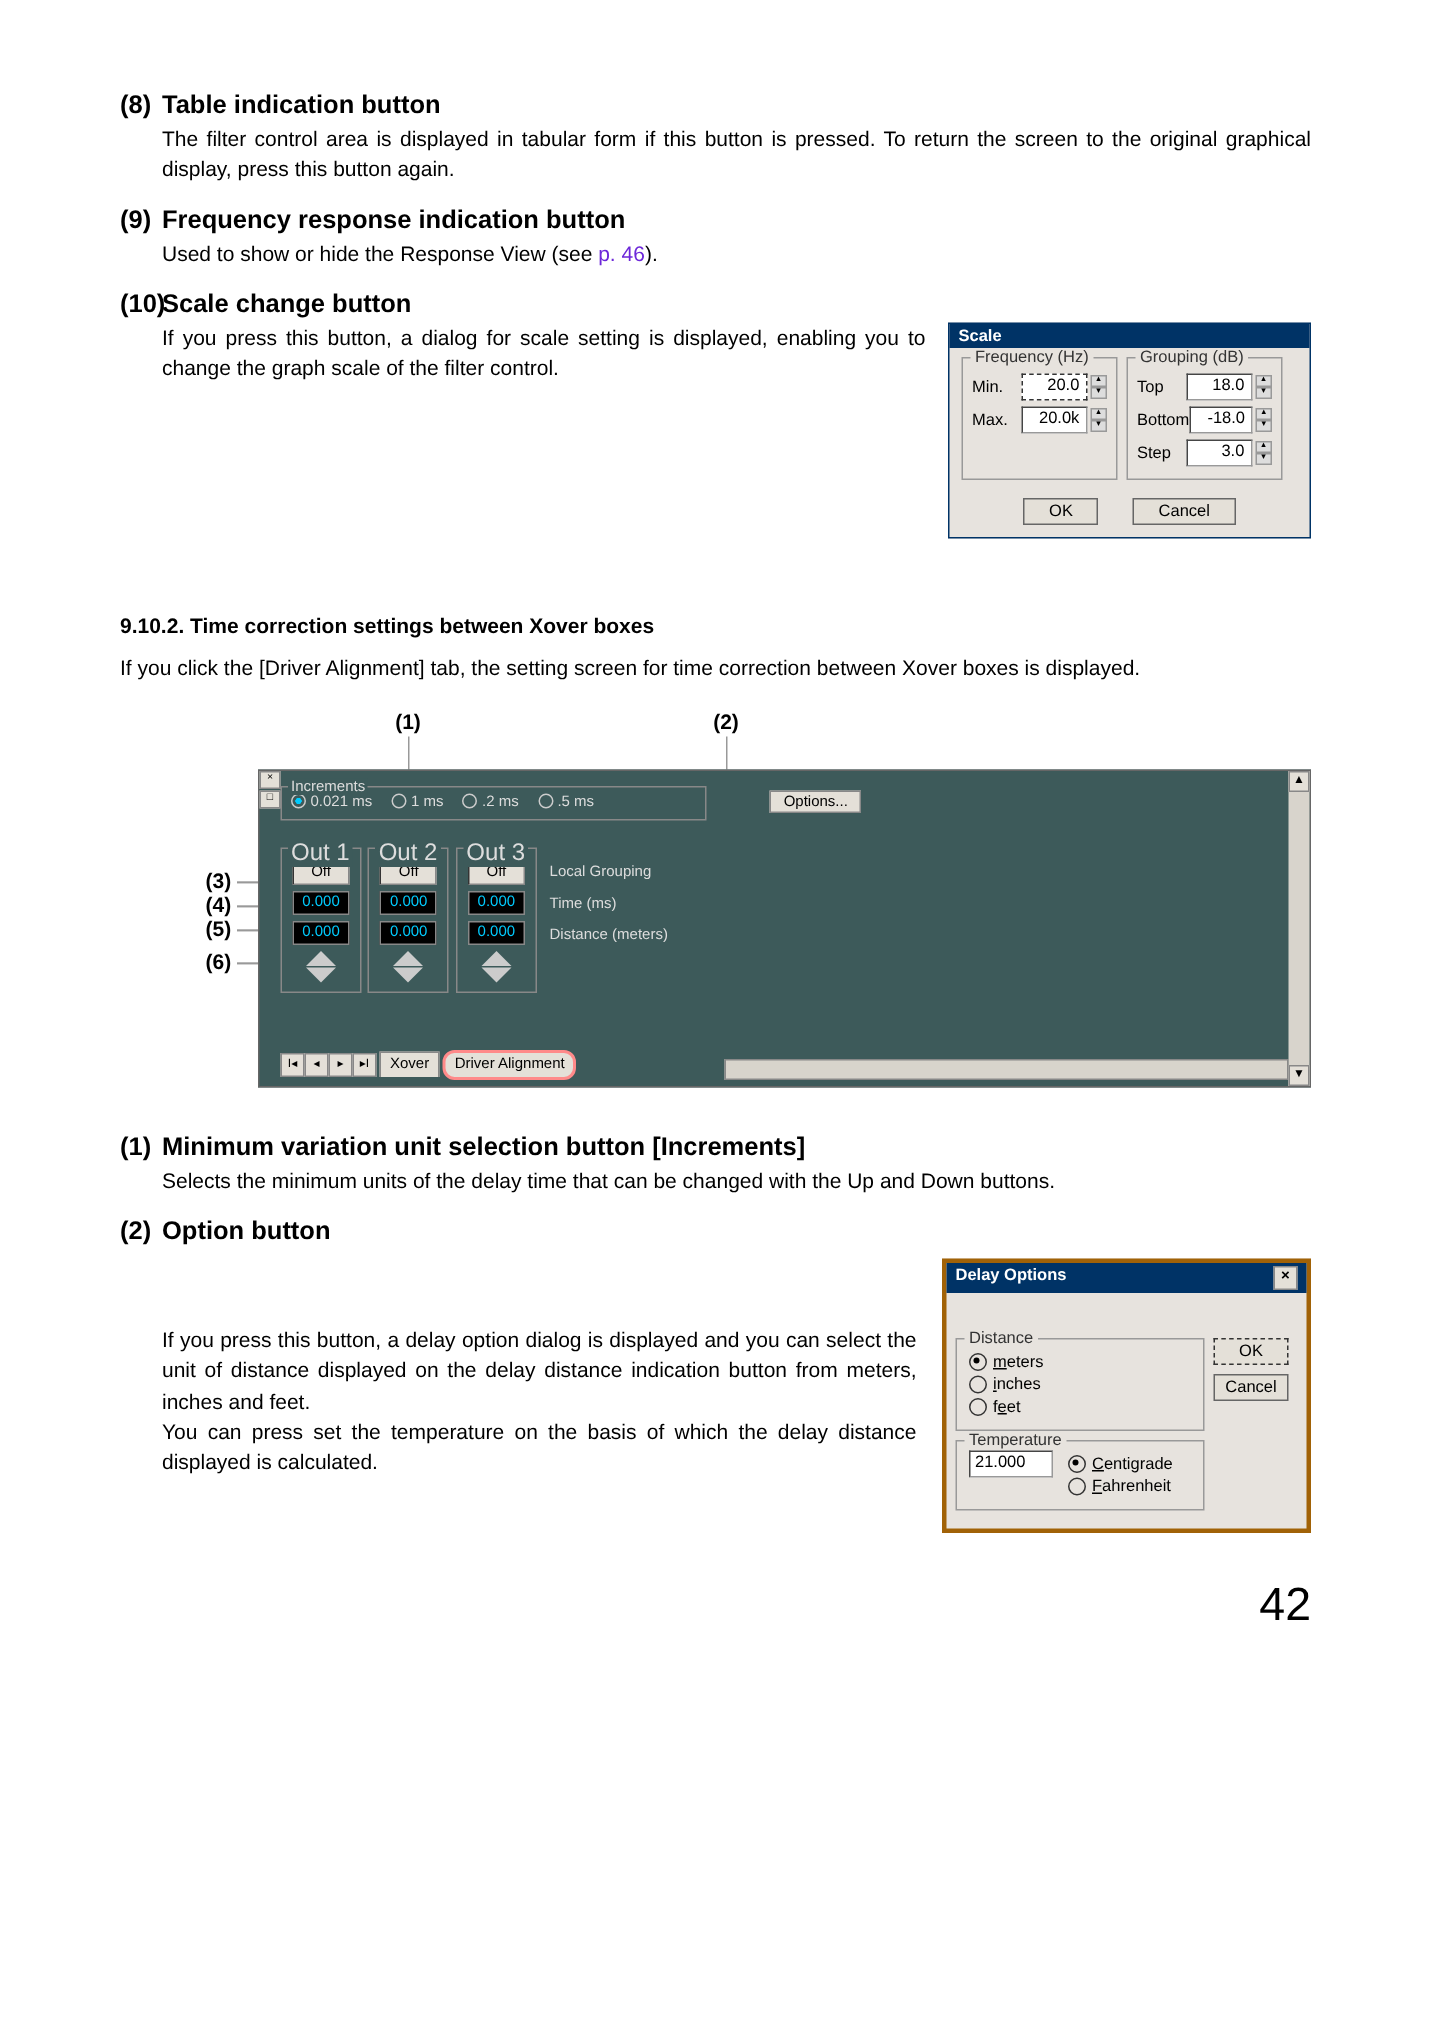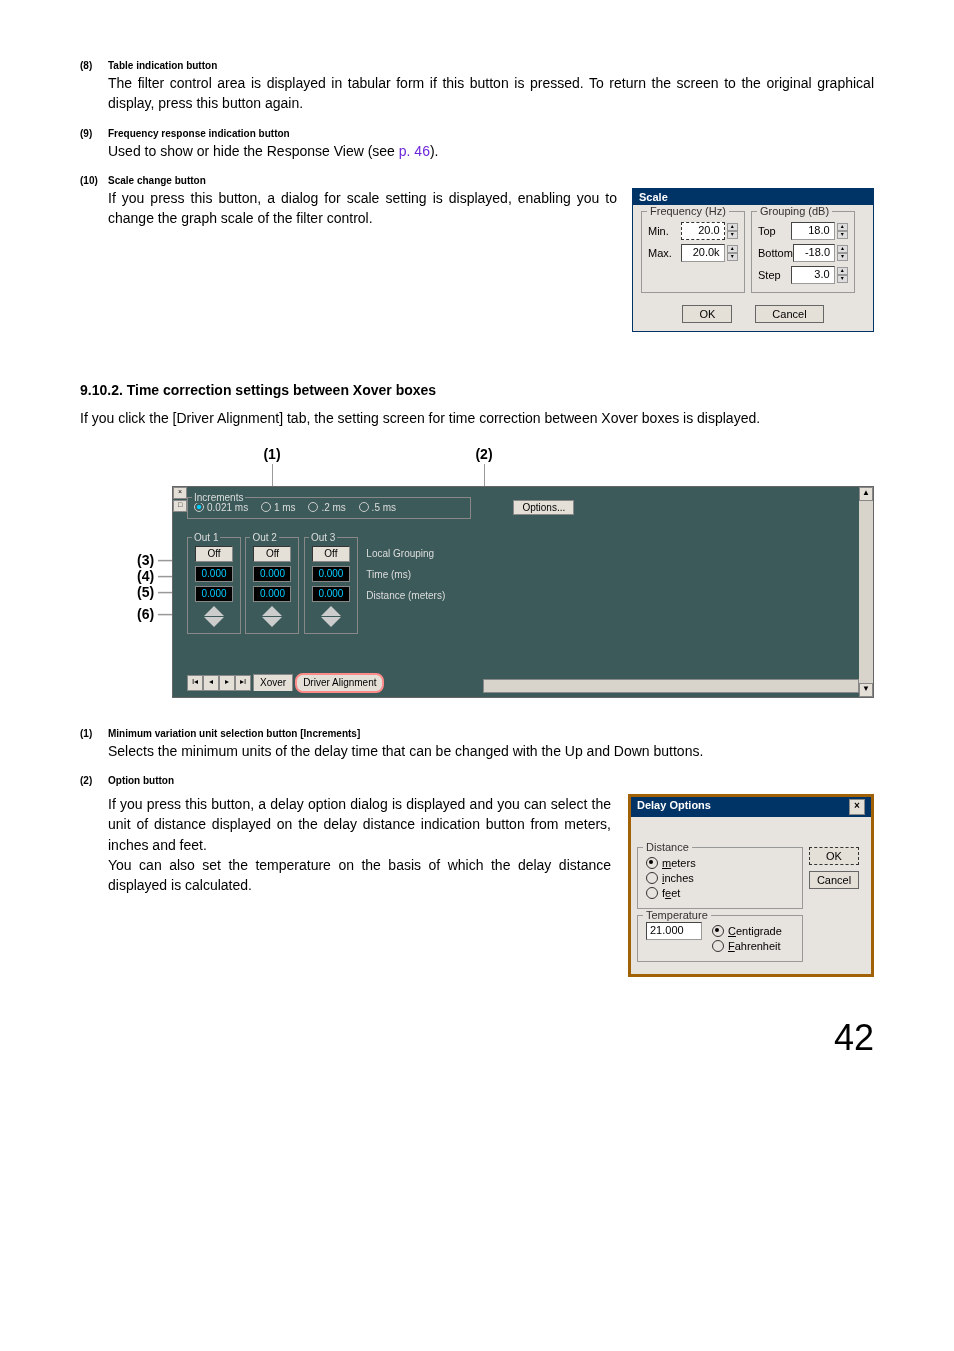--- a/index.html
+++ b/index.html
@@ -1,18 +1,18 @@
 <!DOCTYPE html>
 <html><head>
 <meta charset="utf-8">
 <style>
 body{margin:0;background:#fff;font-family:Arial,Helvetica,sans-serif;color:#000;}
 .page{width:954px;margin:0 auto;position:relative;padding:60px 80px 30px 80px;box-sizing:border-box;}
 .section-item{margin-bottom:14px;}
-.item-head{font-weight:bold;font-size:10px;margin-bottom:2px;}
+.item-head{font-weight:bold;font-size:17px;margin-bottom:2px;}
 .item-num{display:inline-block;width:28px;}
 .item-body{font-size:14px;margin-left:28px;line-height:1.45;text-align:justify;}
 .link{color:#6d28d9;}
 .row1{display:flex;align-items:flex-start;}
 .row1-text{flex:1;padding-right:15px;text-align:justify;}
 .scale-dialog{width:240px;border:1px solid #003366;background:#e7e3de;font-size:11px;}
 .scale-title{background:#003366;color:#fff;font-weight:bold;padding:2px 6px;}
 .scale-body{padding:6px 8px 8px 8px;}
 .fieldset{display:inline-block;border:1px solid #999;padding:6px 6px 4px 6px;box-sizing:border-box;position:relative;margin-bottom:6px;vertical-align:top;}
 .fieldset .legend{position:absolute;top:-7px;left:5px;background:#e7e3de;padding:0 3px;font-size:11px;color:#333;}
@@ -32,55 +32,55 @@
 .app-fake{border:1px solid #666;background:#3d5a5a;position:relative;height:210px;width:700px;}
 .app-panel{position:absolute;left:14px;top:10px;right:14px;bottom:30px;}
 .dark-group{border:1px solid #888;display:inline-block;padding:4px 6px;position:relative;color:#ddd;font-size:10px;margin-right:8px;vertical-align:top;}
 .dark-group .dleg{position:absolute;top:-6px;left:4px;background:#3d5a5a;padding:0 2px;font-size:10px;}
 .radio{display:inline-flex;align-items:center;margin-right:10px;}
 .radio .dot{width:8px;height:8px;border:1px solid #ccc;border-radius:50%;margin-right:3px;display:inline-block;}
 .radio.sel .dot{background:radial-gradient(circle,#0cf 35%,transparent 40%);}
 .opt-btn{background:#e4e0d8;border:1px solid #888;color:#000;font-size:10px;padding:1px 8px;cursor:pointer;display:inline-block;}
 .out-groups{margin-top:18px;}
 .out-group{border:1px solid #888;display:inline-block;padding:6px 4px 4px 4px;position:relative;color:#ddd;font-size:10px;margin-right:0;vertical-align:top;width:44px;text-align:center;}
-.out-group .oleg{position:absolute;top:-6px;left:4px;background:#3d5a5a;padding:0 2px;font-size:10px;}
+.out-group .oleg{position:absolute;top:-6px;left:4px;background:#3d5a5a;padding:0 2px;font-size:16px;}
 .smallbox{background:#e4e0d8;border:1px inset #888;color:#000;font-size:10px;height:14px;line-height:14px;margin:2px 0;width:36px;display:inline-block;}
 .reading{background:#000;color:#0cf;border:1px solid #888;font-size:10px;height:14px;line-height:14px;margin:2px 0;width:36px;display:inline-block;}
 .side-lab{color:#ddd;font-size:10px;display:inline-block;height:16px;line-height:16px;margin:2px 0 2px 4px;}
 .updown{margin:2px 0;}
 .updown .tri{width:0;height:0;margin:1px auto;}
 .updown .up{border-left:10px solid transparent;border-right:10px solid transparent;border-bottom:10px solid #ccc;}
 .updown .dn{border-left:10px solid transparent;border-right:10px solid transparent;border-top:10px solid #ccc;}
 .tabbar{position:absolute;left:14px;bottom:4px;display:flex;align-items:center;font-size:10px;}
 .tabbar .navbtn{background:#e4e0d8;border:1px solid #888;width:14px;height:14px;line-height:12px;text-align:center;font-size:8px;}
 .tabbar .tab{background:#e4e0d8;border:1px solid #888;border-bottom:none;padding:1px 6px;height:14px;line-height:14px;margin-left:2px;}
 .tabbar .tab.active{border:2px solid #ff8a8a;border-radius:8px;}
 .vscroll{position:absolute;right:0;top:0;bottom:0;width:14px;background:#d8d4cc;}
 .vscroll .arr{position:absolute;left:0;width:14px;height:14px;background:#e4e0d8;border:1px solid #888;box-sizing:border-box;font-size:8px;line-height:10px;text-align:center;}
 .hscroll{position:absolute;left:310px;right:14px;bottom:4px;height:12px;background:#d8d4cc;border:1px solid #888;}
 .callout-top{display:flex;margin-left:100px;font-weight:bold;font-size:14px;}
 .callout-top .ct{text-align:center;}
 .gline{color:#999;}
 .row2{display:flex;align-items:flex-start;margin-top:8px;}
-.row2-text{flex:1;padding-right:17px;}
+.row2-text{flex:1;padding-right:17px;margin-top:44px;}
 .delay-dialog{width:240px;border:3px solid #a16207;background:#e7e3de;font-size:11px;}
 .delay-title{background:#003366;color:#fff;font-weight:bold;padding:2px 6px;display:flex;justify-content:space-between;}
 .delay-body{display:flex;padding:6px;margin-top:24px;}
 .delay-left{flex:1;}
 .dfield{border:1px solid #999;padding:6px 8px 6px 8px;position:relative;margin-bottom:6px;}
 .dfield .dlegend{position:absolute;top:-7px;left:5px;background:#e7e3de;padding:0 3px;font-size:11px;color:#333;}
 .dradio{display:flex;align-items:center;margin:3px 0;}
 .dradio .rd{width:10px;height:10px;border:1px solid #333;border-radius:50%;margin-right:4px;position:relative;}
 .dradio.sel .rd::after{content:"";position:absolute;left:2px;top:2px;width:4px;height:4px;background:#000;border-radius:50%;}
 .dradio .ul{text-decoration:underline;}
 .tinput{border:1px inset #999;background:#fff;width:48px;height:14px;padding:1px 3px;font-size:11px;}
 .delay-right{width:56px;padding-left:6px;}
 .delay-right .btn{display:block;width:48px;margin:0 0 6px 0;padding:2px 0;text-align:center;}
 .temp-row{display:flex;align-items:flex-start;}
-.page-num{text-align:right;font-size:36px;margin-top:40px;}
+.page-num{text-align:right;font-size:31px;margin-top:30px;}
 .close-x{border:1px solid #888;background:#e4e0d8;width:14px;height:14px;line-height:12px;text-align:center;font-size:10px;color:#000;}
 .small-close-col{position:absolute;left:0;top:0;width:14px;}
 .small-close-col .b{background:#e4e0d8;border:1px solid #888;width:12px;height:10px;line-height:8px;font-size:7px;text-align:center;margin-bottom:1px;}
 </style>
 </head>
 <body>
 
 <div class="page">
 
   <div class="section-item">
@@ -262,21 +262,21 @@
   <div class="section-item" style="margin-top:30px;">
     <div class="item-head"><span class="item-num">(1)</span><span>Minimum variation unit selection button [Increments]</span></div>
     <div class="item-body">Selects the minimum units of the delay time that can be changed with the Up and Down buttons.</div>
   </div>
 
   <div class="section-item">
     <div class="item-head"><span class="item-num">(2)</span><span>Option button</span></div>
     <div class="row2">
       <div class="item-body row2-text" style="margin-left:28px;">
         <span>If you press this button, a delay option dialog is displayed and you can select the unit of distance displayed on the delay distance indication button from meters, inches and feet.</span><br>
-        <span>You can also set the temperature on the basis of which the delay distance displayed is calculated.</span>
+        <span>You can press set the temperature on the basis of which the delay distance displayed is calculated.</span>
       </div>
       <div class="delay-dialog">
         <div class="delay-title">
           <span>Delay Options</span>
           <span class="close-x">×</span>
         </div>
         <div class="delay-body">
           <div class="delay-left">
             <div class="dfield">
               <div class="dlegend">Distance</div>

